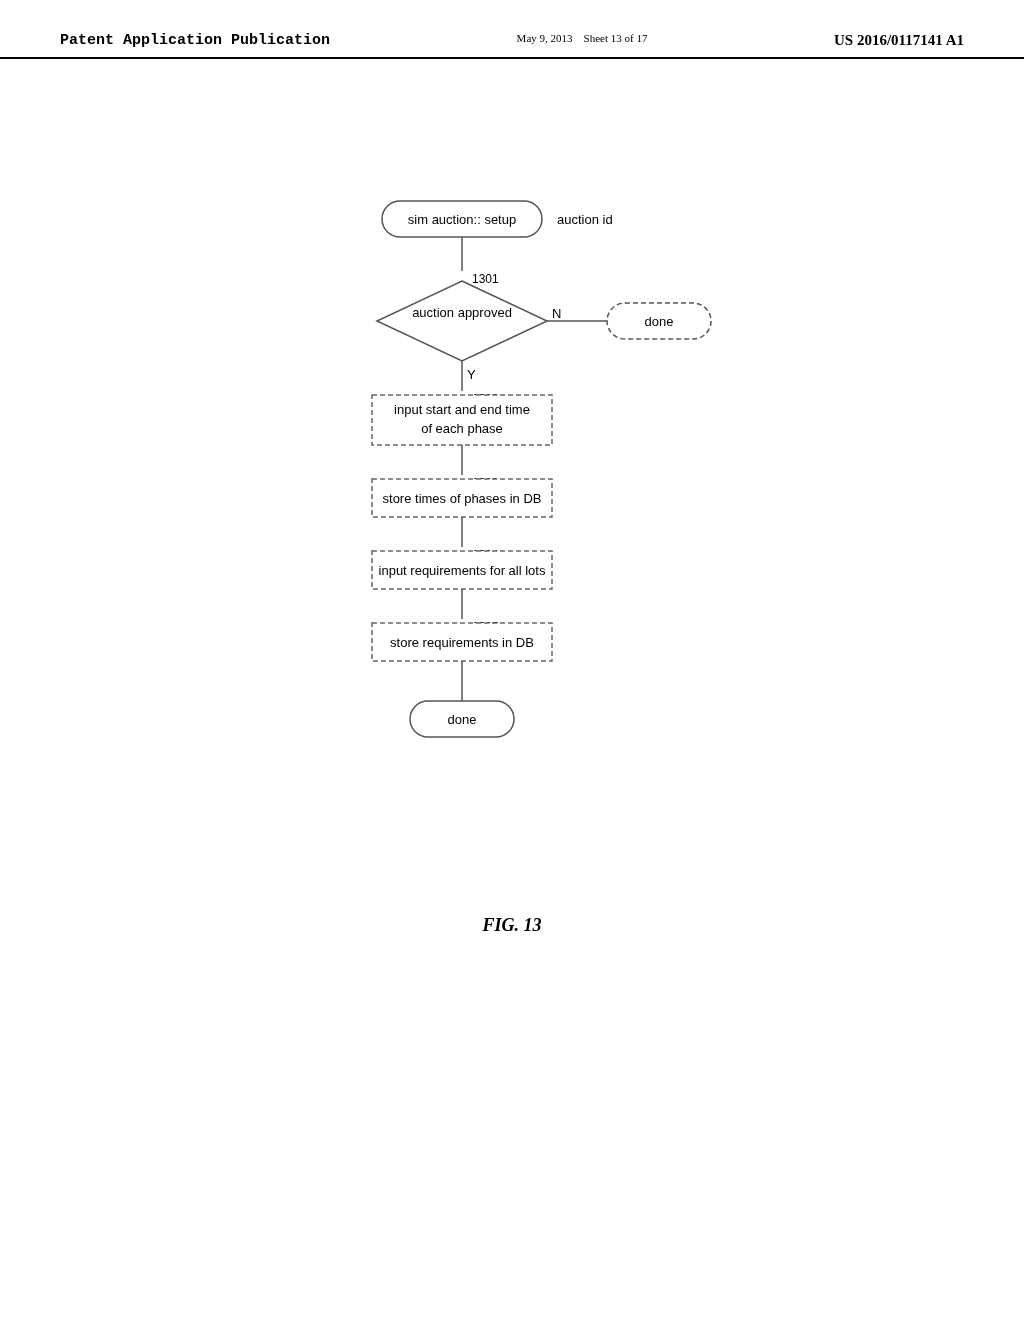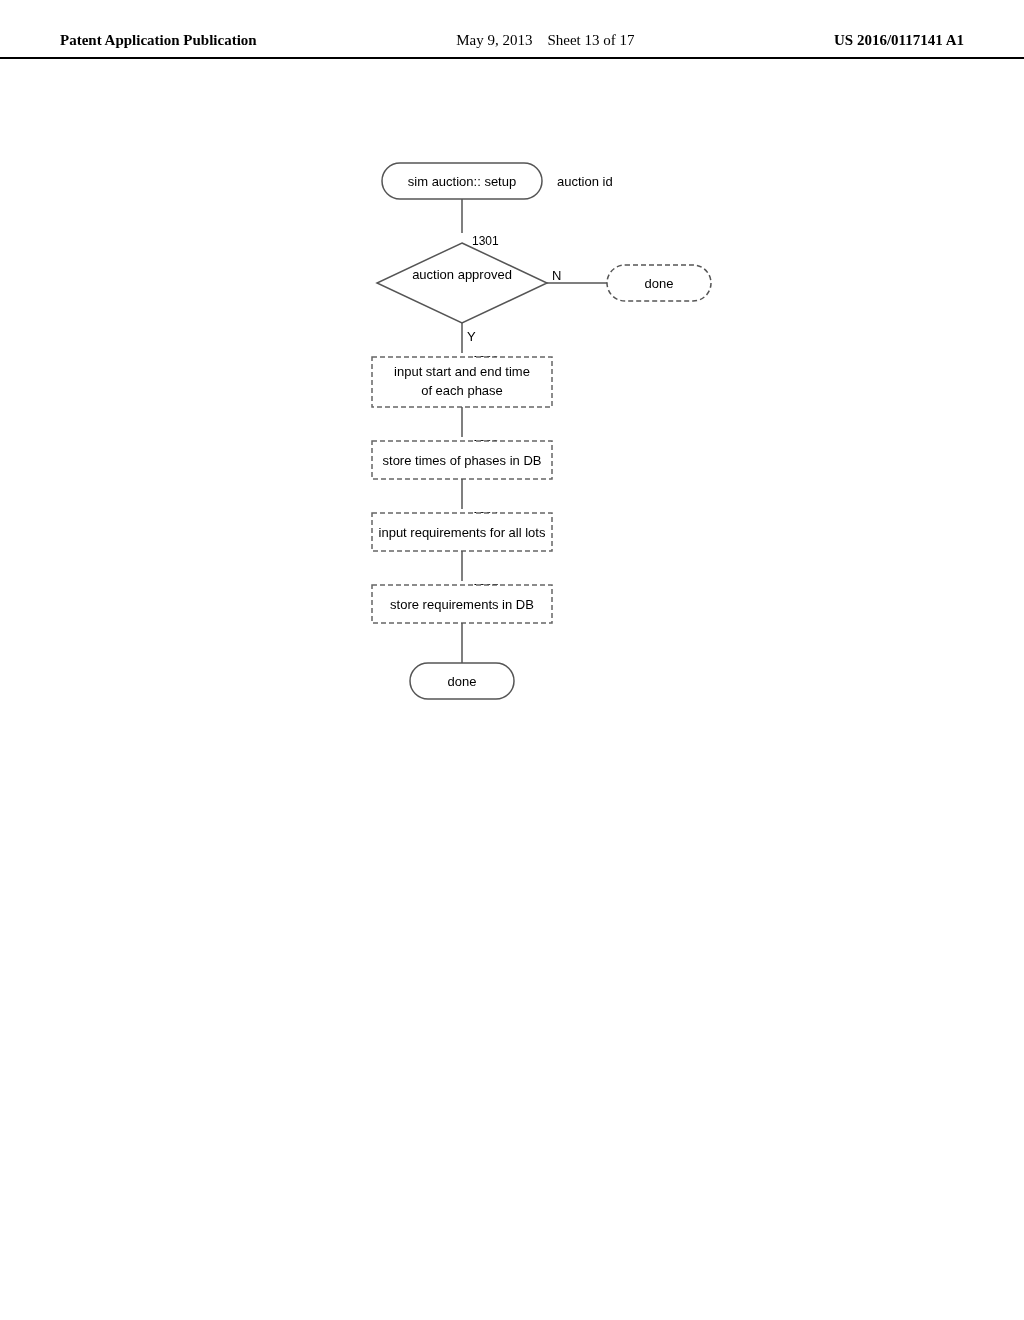--- a/index.html
+++ b/index.html
@@ -17,36 +17,37 @@
       display: flex;
       justify-content: space-between;
       align-items: flex-start;
       padding: 32px 60px 0 60px;
       border-bottom: 2px solid #000;
       padding-bottom: 8px;
     }
     .header-left {
       font-size: 15px;
       font-weight: bold;
+      font-family: Liberation Mono, monospace;
     }
     .header-center {
-      font-size: 15px;
+      font-size: 11px;
       text-align: left;
     }
     .header-right {
       font-size: 15px;
       font-weight: bold;
     }
 
     
     .content {
       display: flex;
       justify-content: center;
       align-items: flex-start;
-      padding-top: 74px;
+      padding-top: 112px;
     }
 
     
     .fig-caption {
       text-align: center;
       margin-top: 40px;
       font-size: 18px;
       font-style: italic;
       font-weight: bold;
     }
@@ -124,14 +125,15 @@
       <text x="210" y="533" text-anchor="middle" font-size="13" font-family="Arial, sans-serif">done</text>
 
       <line x1="295" y1="130" x2="390" y2="130" stroke="#555" stroke-width="1.5"></line>
 
       <rect x="355" y="112" width="104" height="36" rx="18" ry="18" fill="white" stroke="#555" stroke-width="1.5" stroke-dasharray="5,3"></rect>
       <text x="407" y="135" text-anchor="middle" font-size="13" font-family="Arial, sans-serif">done</text>
 
     </svg>
 
     
+    <div class="fig-caption">FIG. 13</div>
   </div>
 </div>
 
 </body></html>

